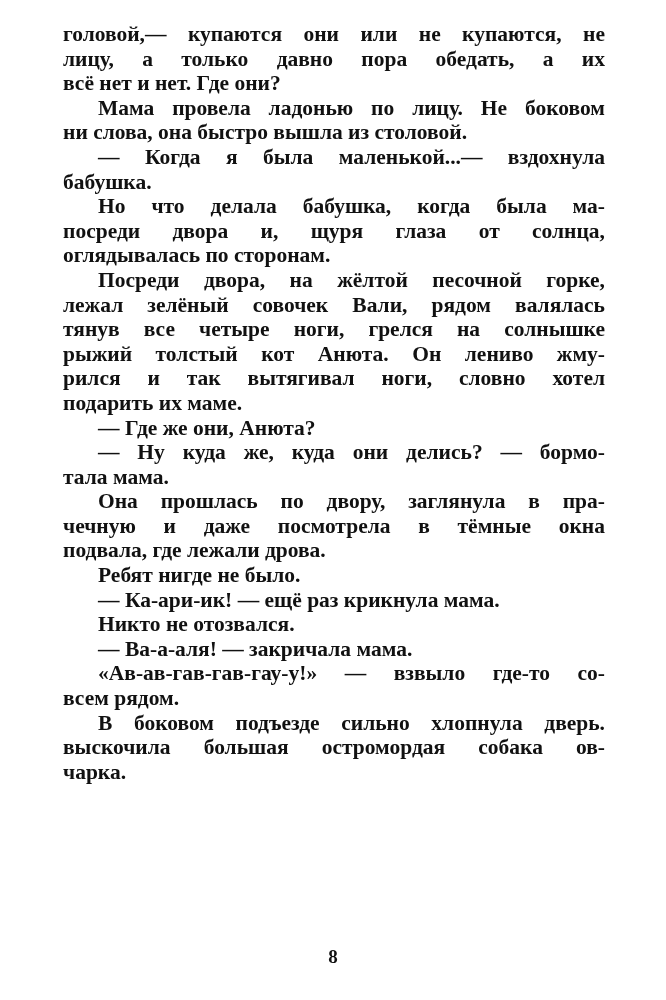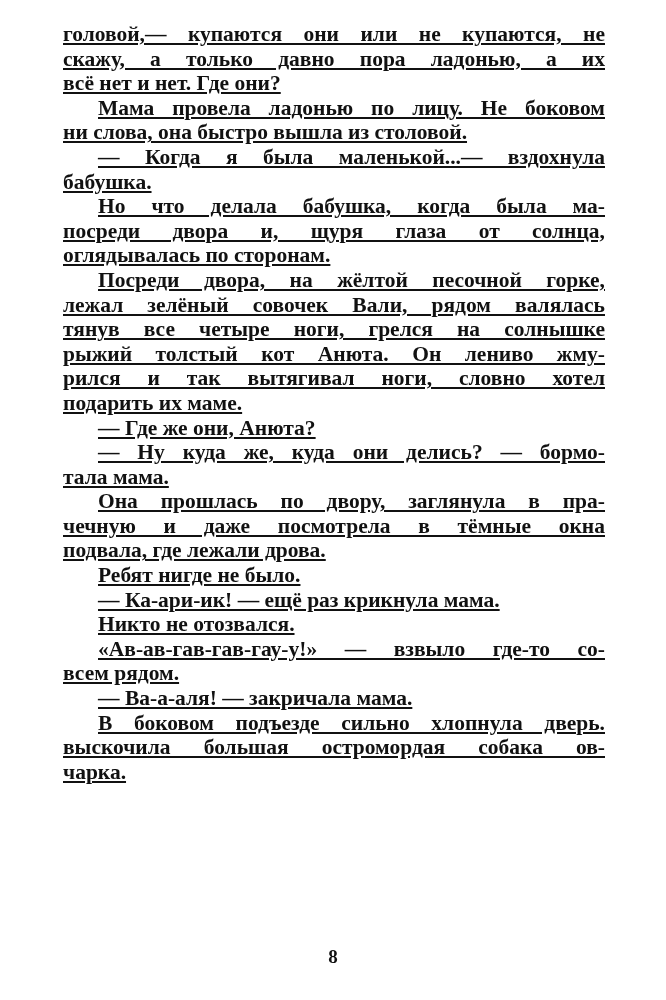--- a/index.html
+++ b/index.html
@@ -5,37 +5,37 @@
   html, body { margin: 0; padding: 0; background: #ffffff; }
   body { width: 666px; height: 1000px; overflow: hidden; position: relative; }
   .page {
     position: absolute; left: 63px; top: 22px; width: 542px;
     font-family: "Liberation Serif", "DejaVu Serif", serif;
     font-size: 21.5px; line-height: 24.6px; color: #111111;
     font-weight: bold;
   }
   .line {
     display: block; white-space: nowrap; text-align: justify;
-    text-align-last: justify; height: 24.6px; overflow: visible; text-decoration: underline;
+    text-align-last: justify; height: 24.6px; overflow: visible;
   }
   .line.last { text-align-last: left; }
   .line.indent { padding-left: 35px; }
   .page-number {
     position: absolute; top: 946px; left: 0; width: 666px; text-align: center;
     font-family: "Liberation Serif", "DejaVu Serif", serif; font-weight: bold;
     font-size: 19px; color: #111111;
   }
 </style>
 </head>
 <body>
 
 <div class="page" id="page">
     <div>
       <span class="line">головой,— купаются они или не купаются, не</span>
-      <span class="line">скажу, а только давно пора ладонью, а их</span>
+      <span class="line">лицу, а только давно пора обедать, а их</span>
       <span class="line last">всё нет и нет. Где они?</span>
     </div>
     <div>
       <span class="line indent">Мама провела ладонью по лицу. Не боковом</span>
       <span class="line last">ни слова, она быстро вышла из столовой.</span>
     </div>
     <div>
       <span class="line indent">— Когда я была маленькой...— вздохнула</span>
       <span class="line last">бабушка.</span>
     </div>
@@ -67,25 +67,25 @@
     <div>
       <span class="line indent last">Ребят нигде не было.</span>
     </div>
     <div>
       <span class="line indent last">— Ка-ари-ик! — ещё раз крикнула мама.</span>
     </div>
     <div>
       <span class="line indent last">Никто не отозвался.</span>
     </div>
     <div>
+      <span class="line indent last">— Ва-а-аля! — закричала мама.</span>
+    </div>
+    <div>
       <span class="line indent">«Ав-ав-гав-гав-гау-у!» — взвыло где-то со-</span>
       <span class="line last">всем рядом.</span>
-    </div>
-    <div>
-      <span class="line indent last">— Ва-а-аля! — закричала мама.</span>
     </div>
     <div>
       <span class="line indent">В боковом подъезде сильно хлопнула дверь.</span>
       <span class="line">выскочила большая остромордая собака ов-</span>
       <span class="line last">чарка.</span>
     </div>
   </div>
 <div class="page-number">8</div>
 
 </body></html>

